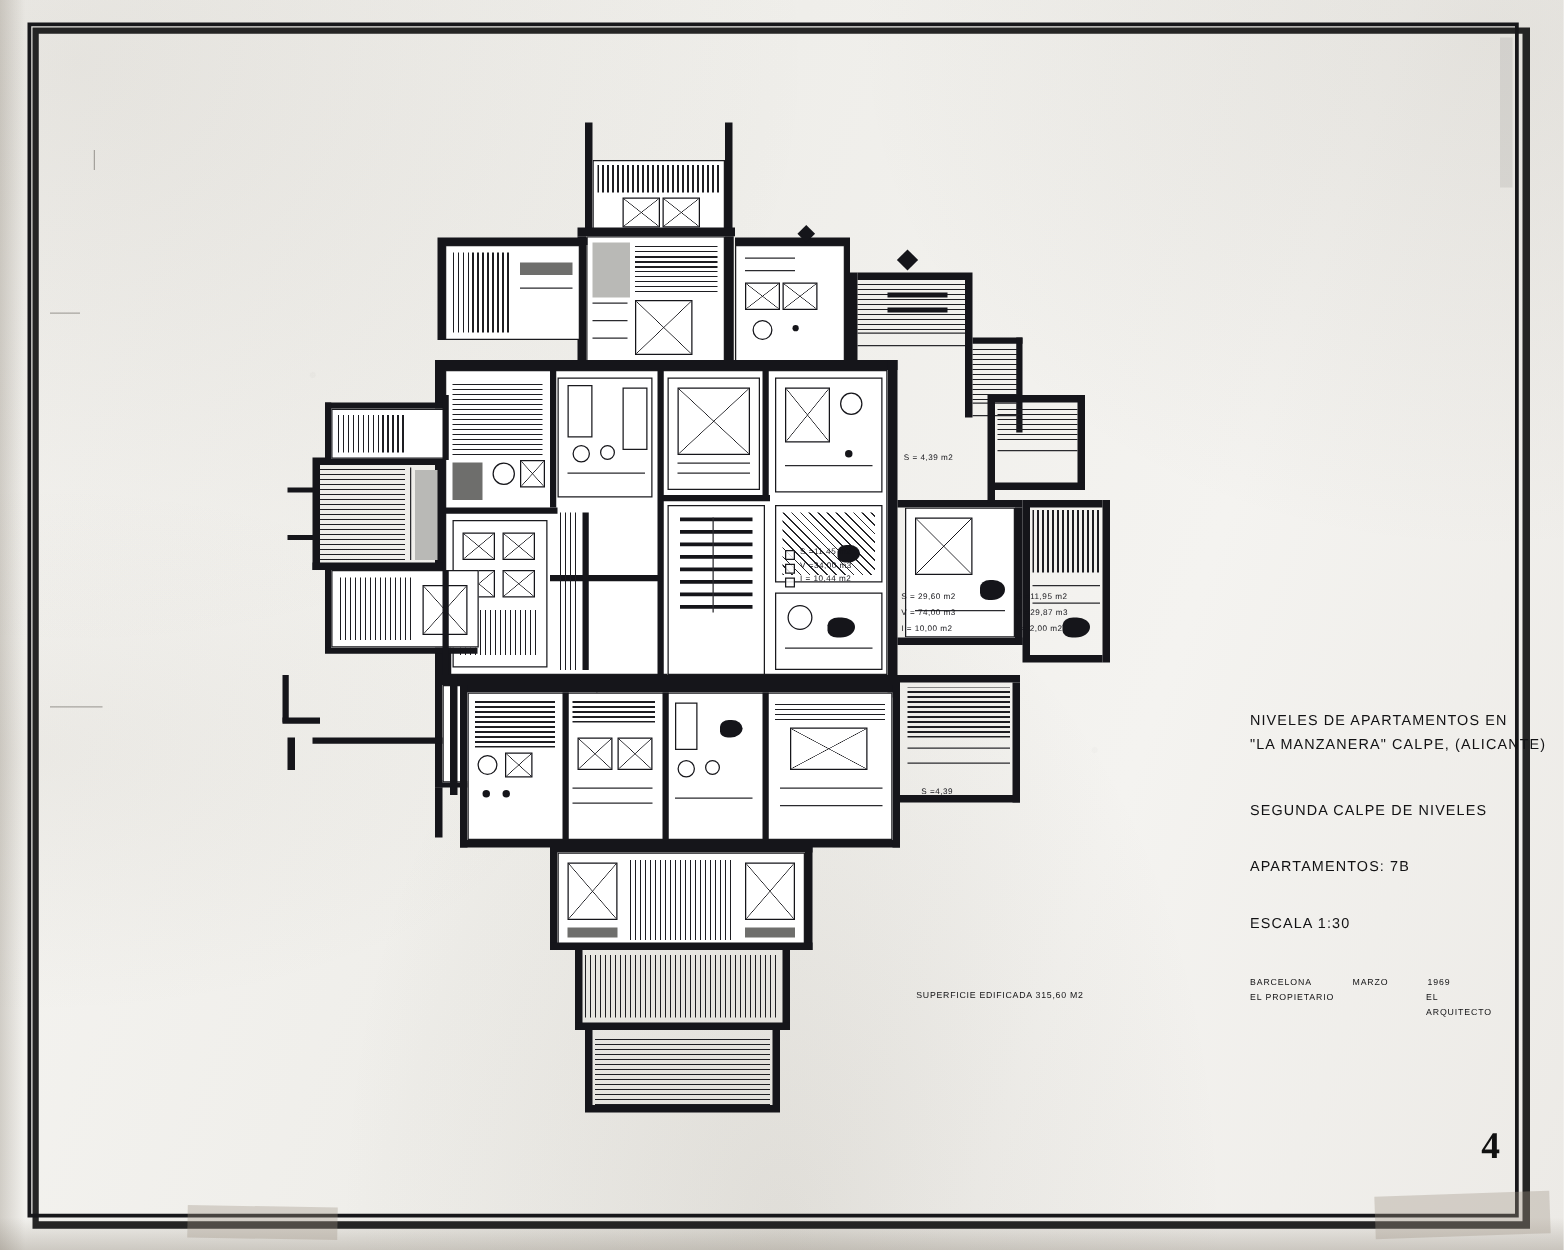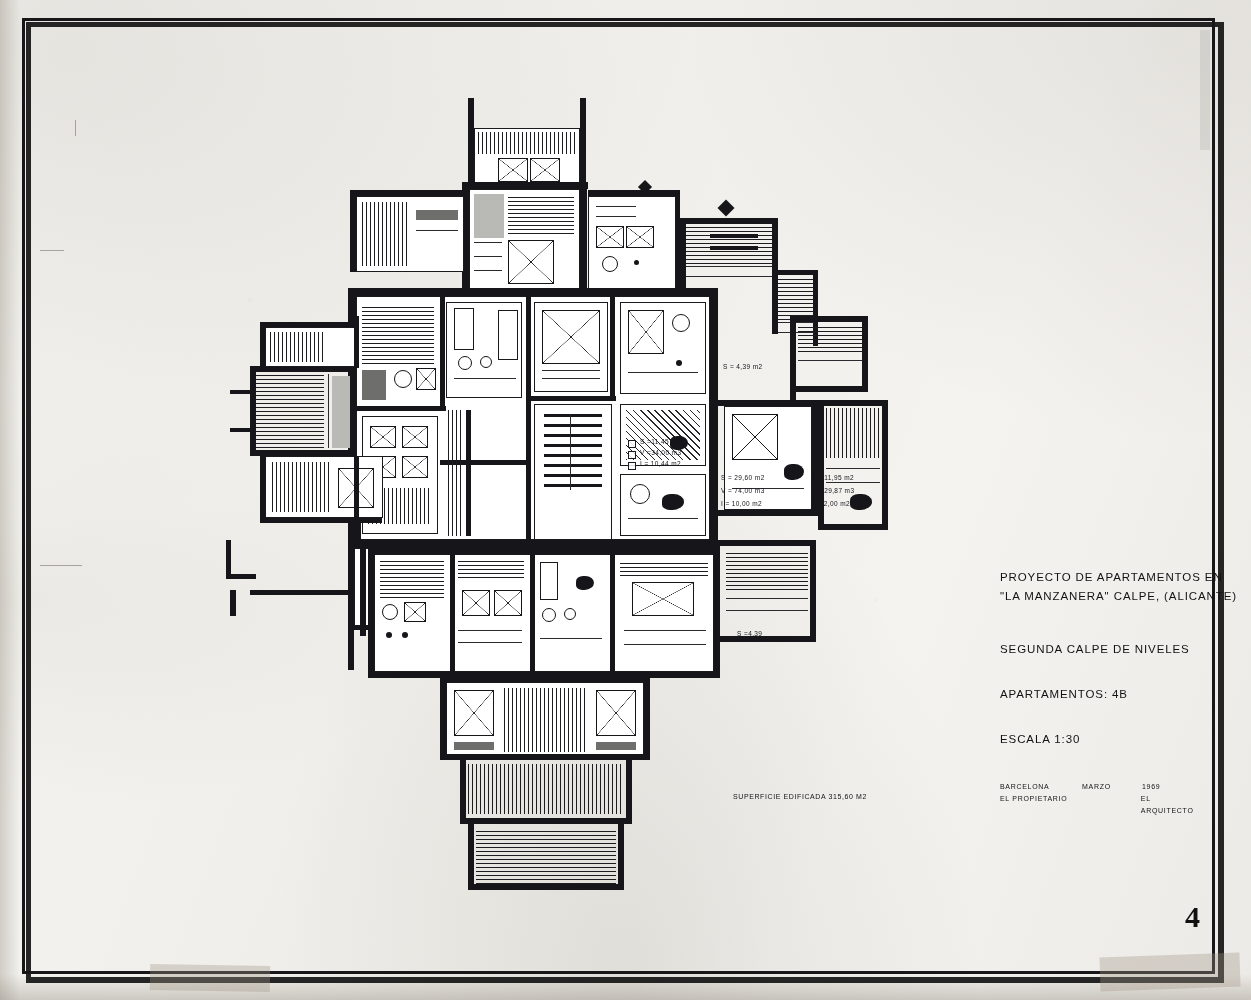--- a/index.html
+++ b/index.html
@@ -472,26 +472,26 @@
     <div class="plan-note" style="left:703px;top:404px;">S =11,95 m2</div>
     <div class="plan-note" style="left:703px;top:417px;">V =29,87 m3</div>
     <div class="plan-note" style="left:703px;top:430px;">I =  2,00 m2</div>
 
     <div class="plan-note" style="left:627px;top:560px;">S =4,39</div>
   </div>
 
   <div class="superf">SUPERFICIE  EDIFICADA  315,60 M2</div>
 
   <div class="titleblock">
-    <div class="tb-line">PROYECTO DE APARTAMENTOS EN</div>
+    <div class="tb-line">NIVELES DE APARTAMENTOS EN</div>
     <div class="tb-line">"LA MANZANERA" CALPE, (ALICANTE)</div>
     <div class="tb-gap"></div>
     <div class="tb-line">SEGUNDA CALPE DE NIVELES</div>
     <div class="tb-gap-sm"></div>
-    <div class="tb-line">APARTAMENTOS:  4B</div>
+    <div class="tb-line">APARTAMENTOS:  7B</div>
     <div class="tb-gap-sm"></div>
     <div class="tb-line">ESCALA        1:30</div>
     <div class="tb-foot">
       <div class="tb-foot-row">
         <span>BARCELONA</span>
         <span>MARZO</span>
         <span>1969</span>
       </div>
       <div class="tb-foot-row">
         <span>EL PROPIETARIO</span>

